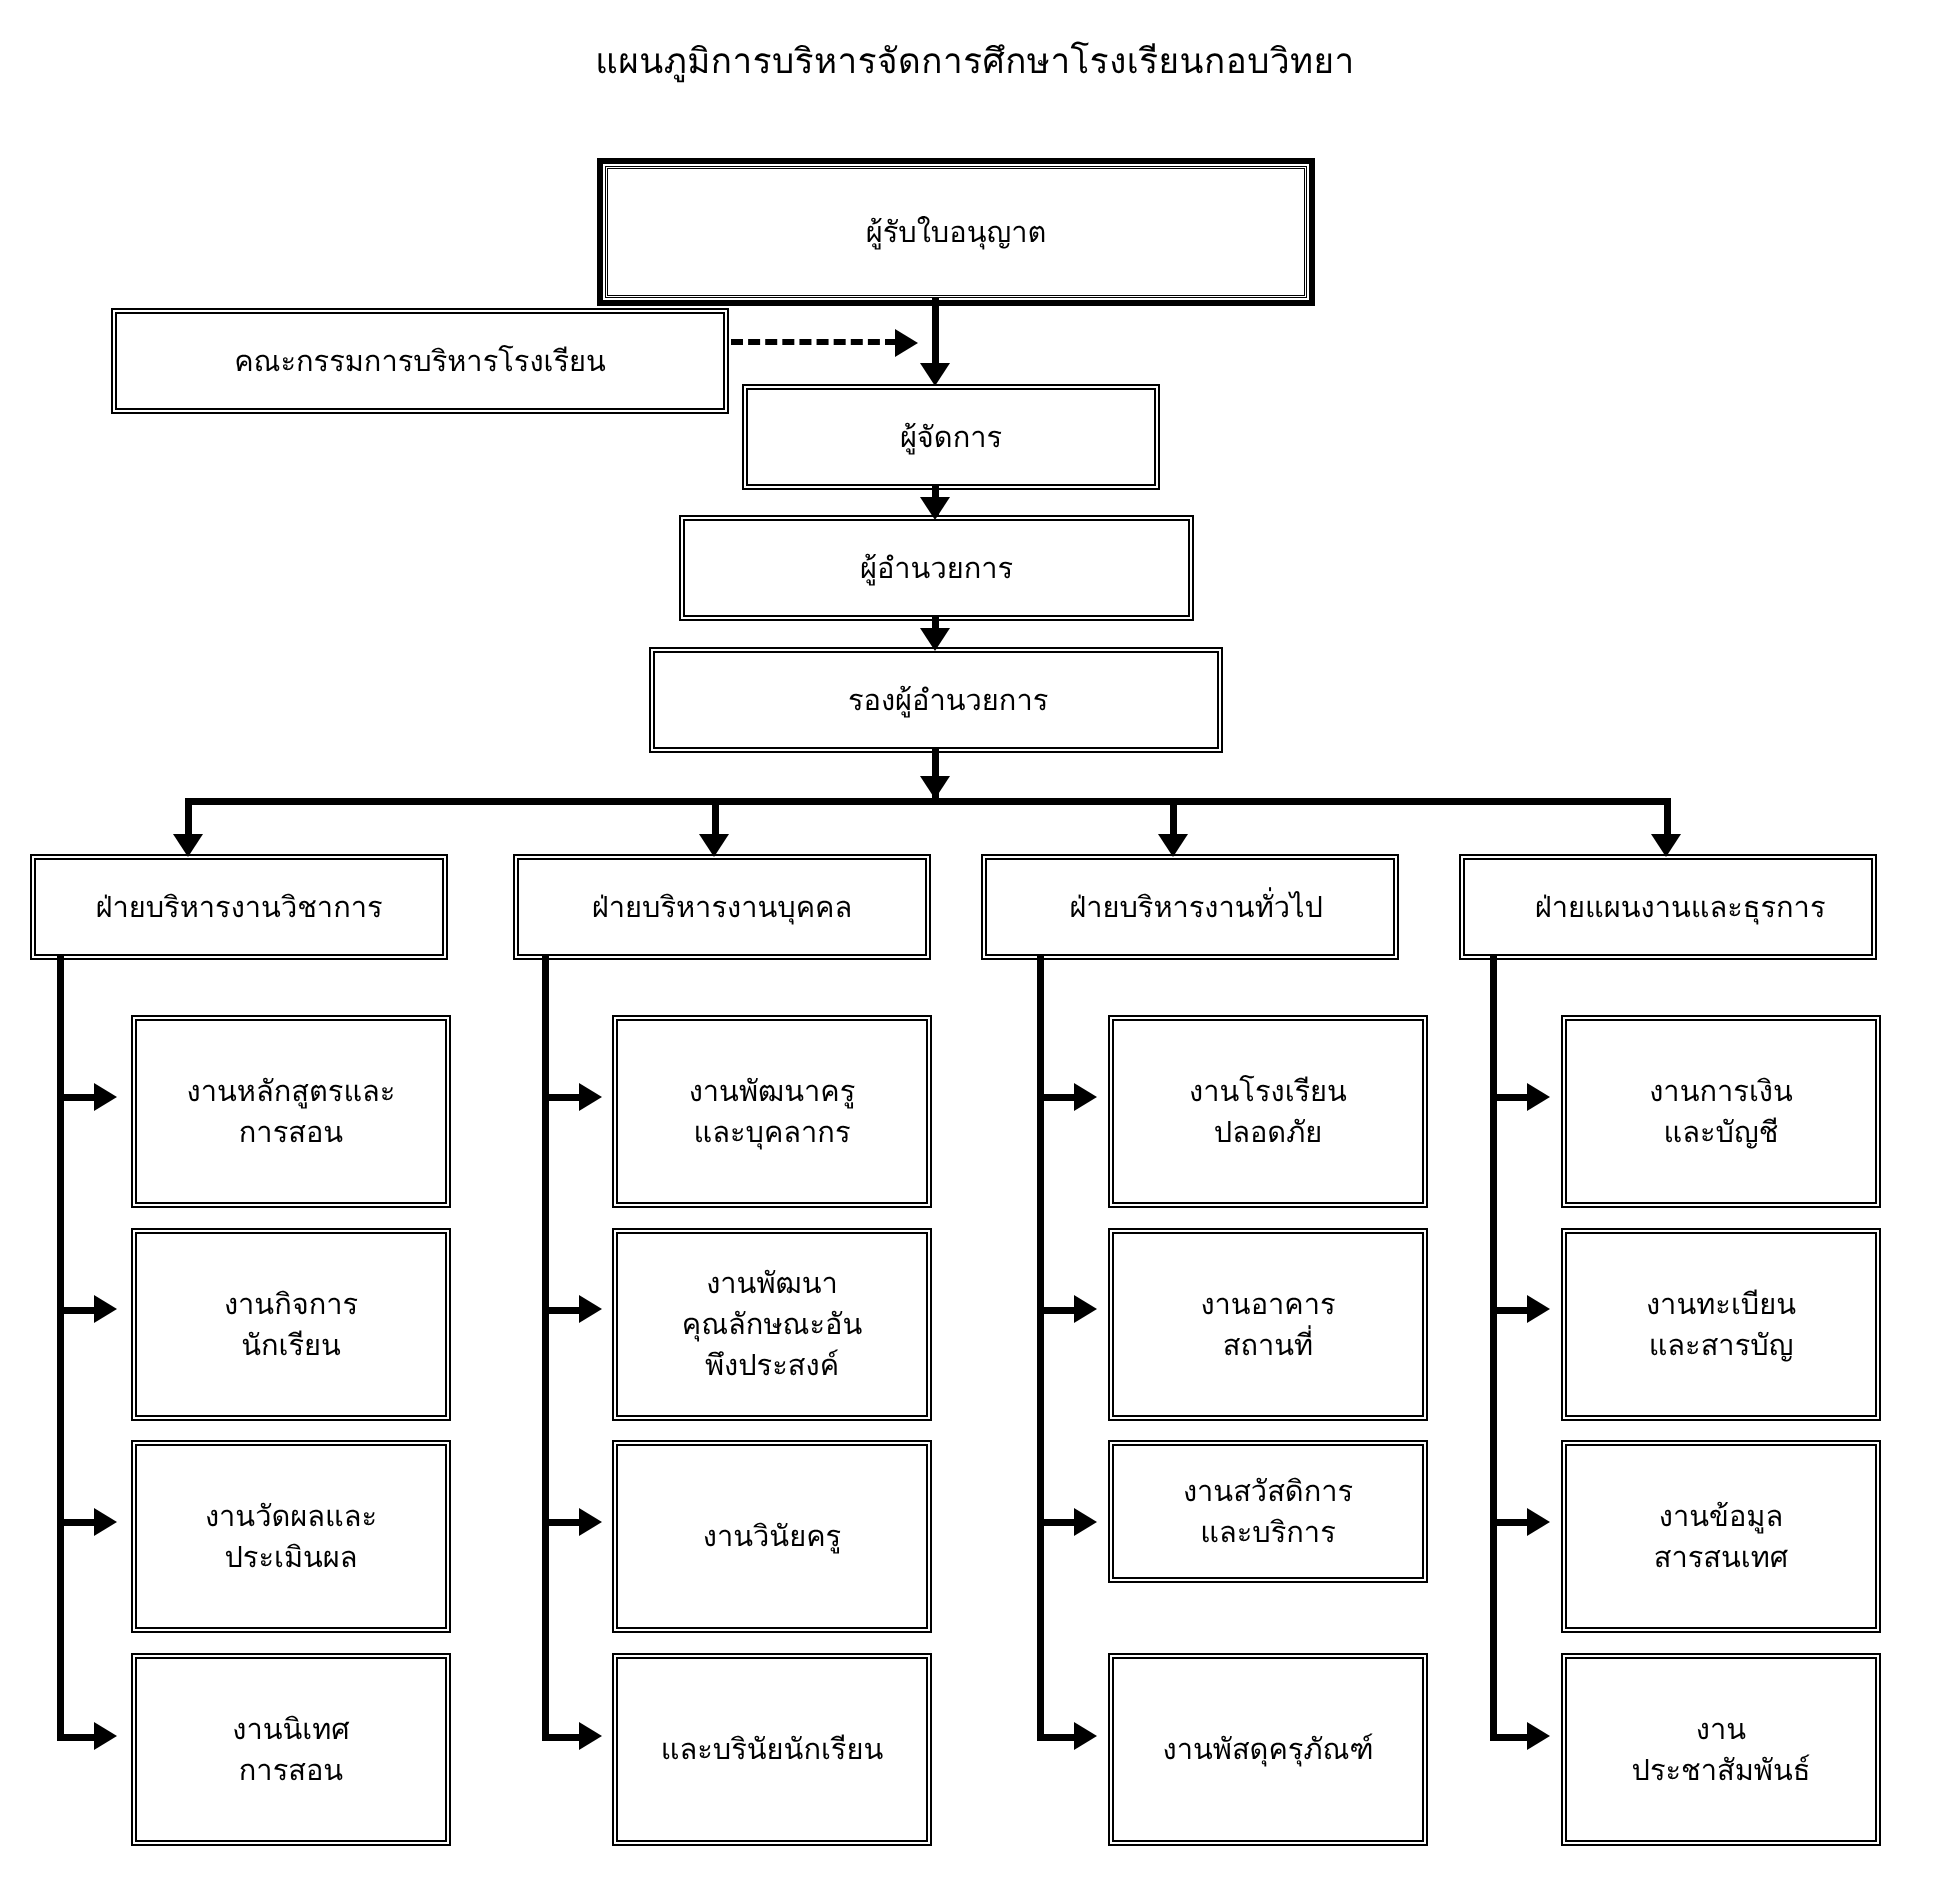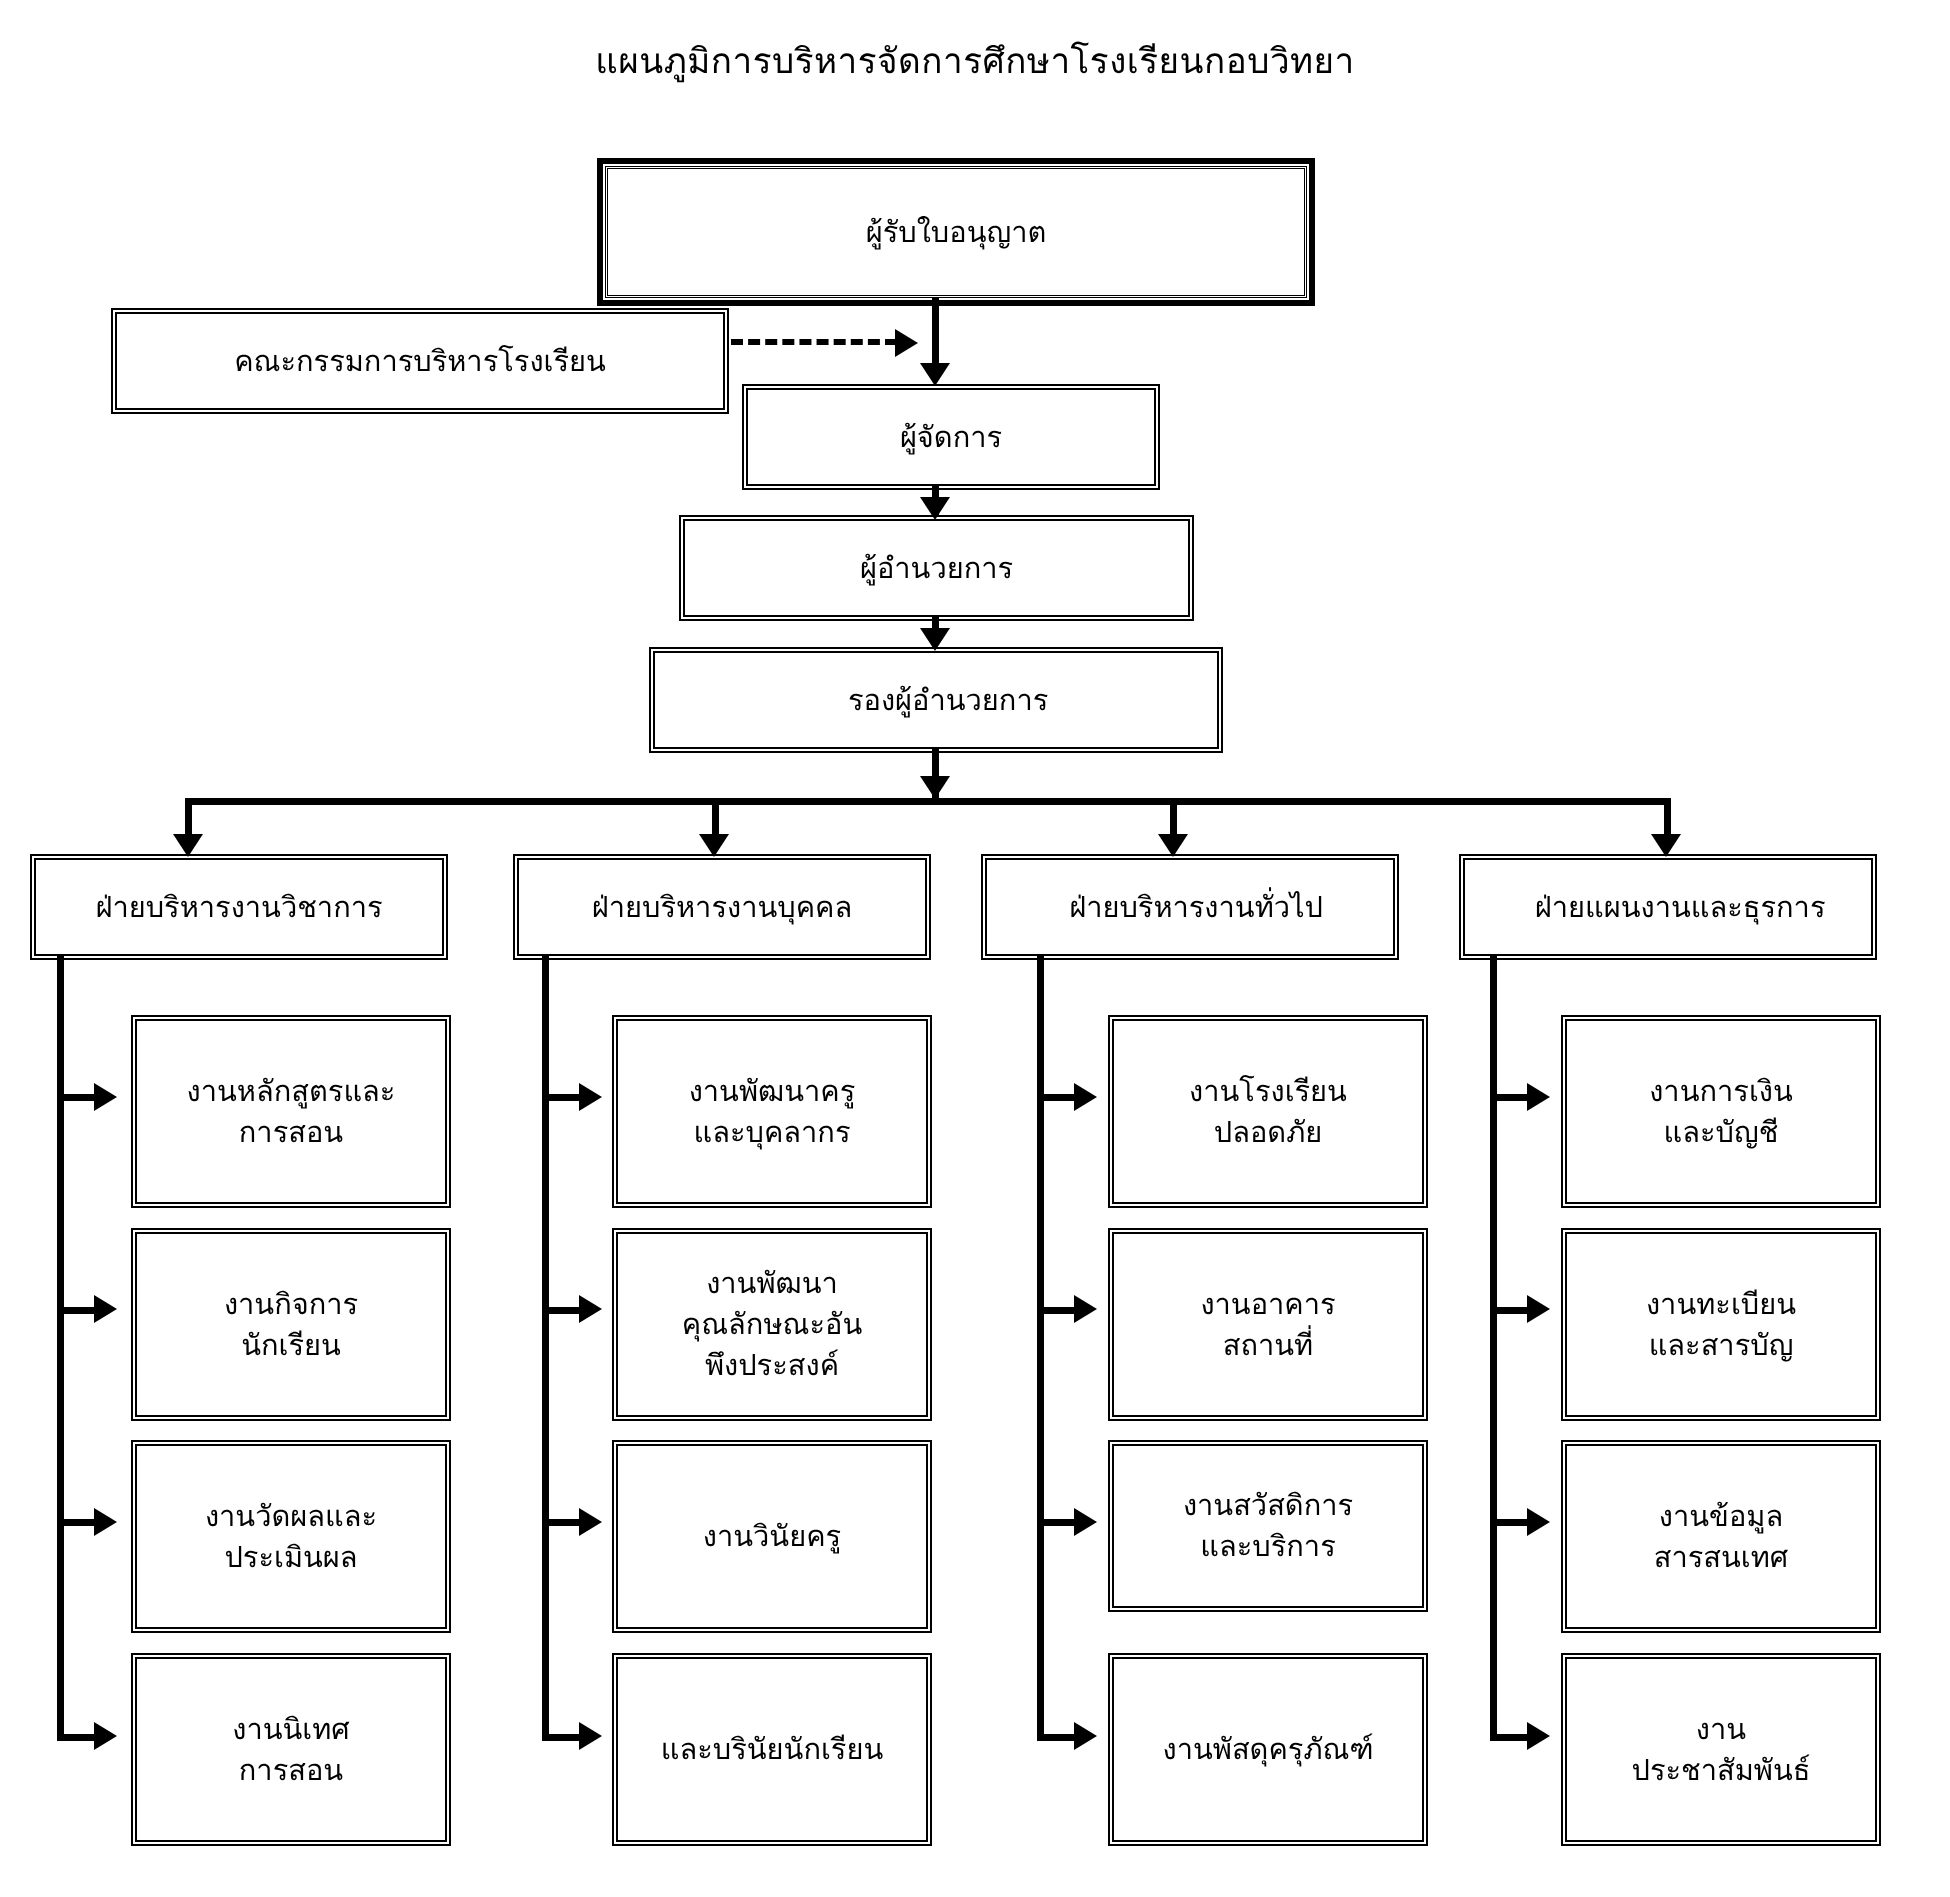--- a/index.html
+++ b/index.html
@@ -236,21 +236,21 @@
   <div class="arrow-right" style="left:1074px; top:1722px;"></div>
 
   <div class="node" style="left:1112px; top:1019px; width:312px; height:185px;">
     <span class="node-label">งานโรงเรียน
 ปลอดภัย</span>
   </div>
   <div class="node" style="left:1112px; top:1232px; width:312px; height:185px;">
     <span class="node-label">งานอาคาร
 สถานที่</span>
   </div>
-  <div class="node" style="left:1112px; top:1444px; width:312px; height:164px;">
+  <div class="node" style="left:1112px; top:1444px; width:312px; height:135px;">
     <span class="node-label">งานสวัสดิการ
 และบริการ</span>
   </div>
   <div class="node" style="left:1112px; top:1657px; width:312px; height:185px;">
     <span class="node-label">งานพัสดุครุภัณฑ์</span>
   </div>
 
   <div class="line-v" style="left:1490px; top:956px; height:785px;"></div>
 
   <div class="line-h" style="left:1490px; top:1094px; width:39px;"></div>

